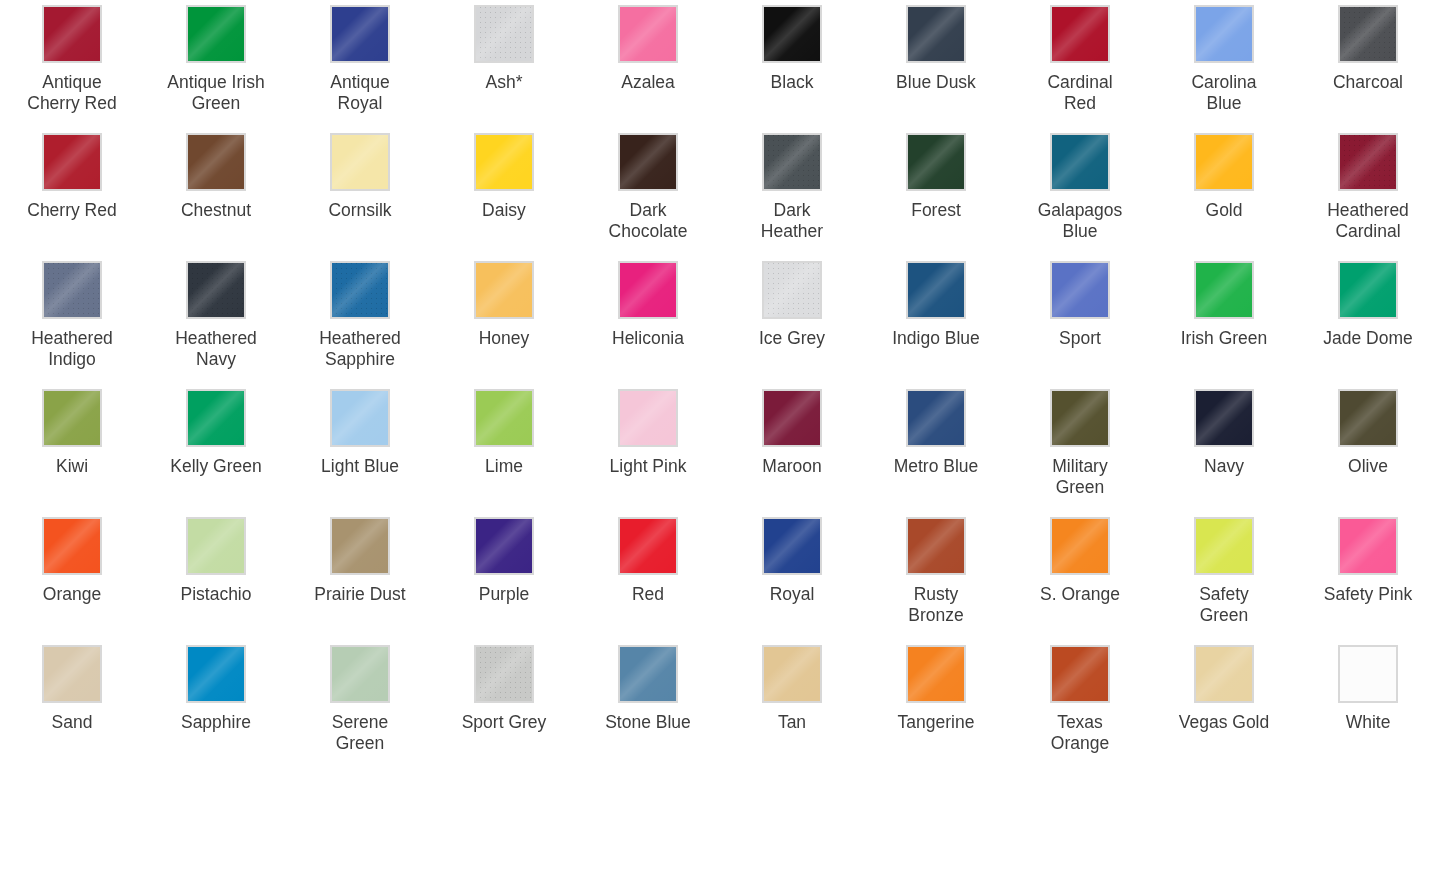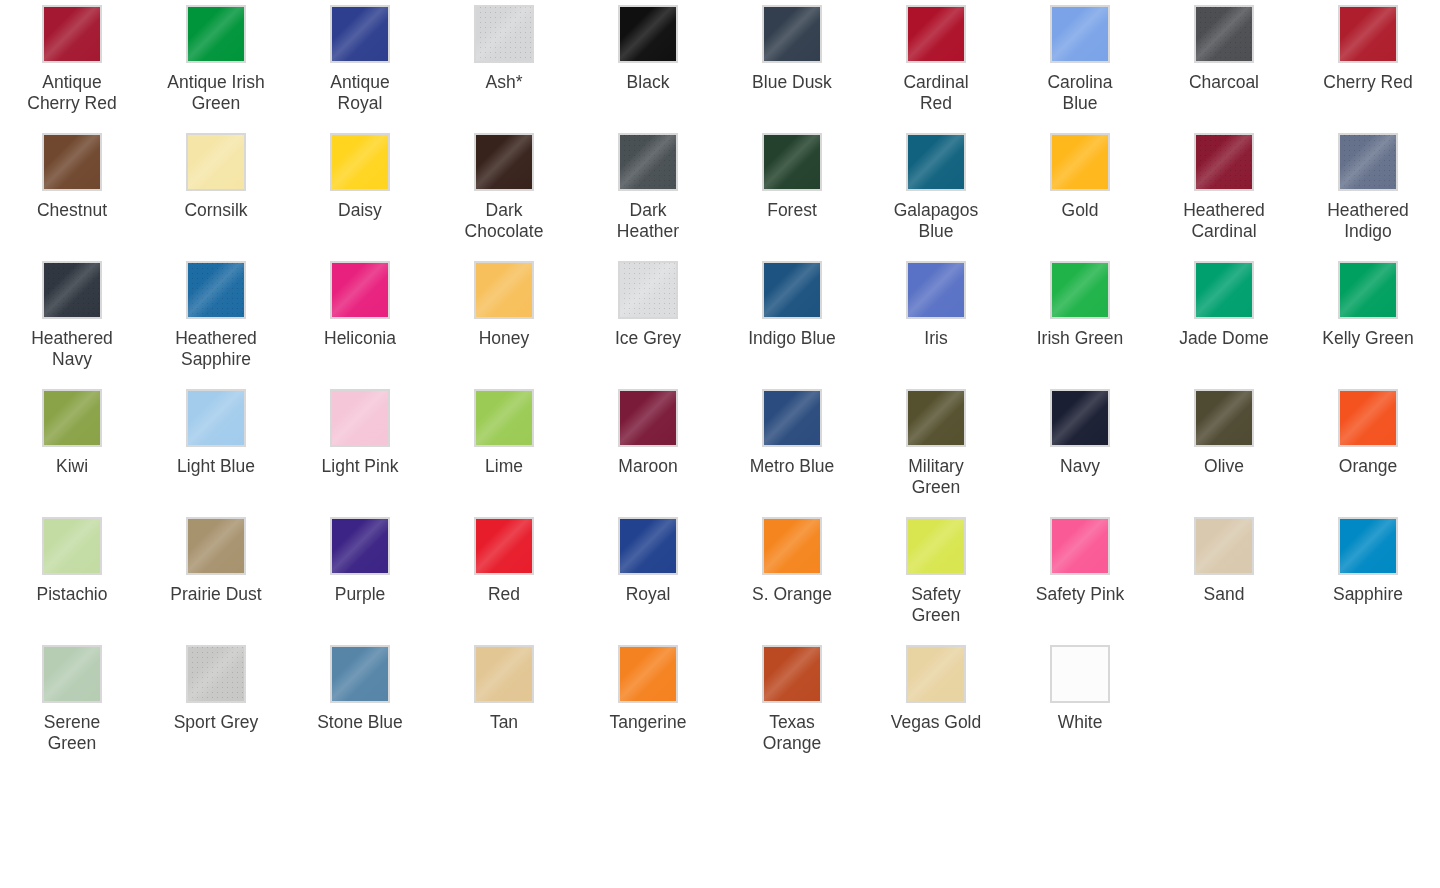--- a/index.html
+++ b/index.html
@@ -109,20 +109,28 @@
       <div class="chip-wrap">
         <div class="chip heather" style="background-color: rgb(213, 214, 216);">
           <span class="noise"></span>
           <span class="sheen"></span>
         </div>
       </div>
       <div class="swatch-label">Ash*</div>
     </div>
     <div class="swatch-cell">
       <div class="chip-wrap">
+        <div class="chip" style="background-color: rgb(245, 111, 161);">
+          <span class="sheen"></span>
+        </div>
+      </div>
+      <div class="swatch-label">Azalea</div>
+    </div>
+    <div class="swatch-cell">
+      <div class="chip-wrap">
         <div class="chip" style="background-color: rgb(16, 16, 16);">
           <span class="sheen"></span>
         </div>
       </div>
       <div class="swatch-label">Black</div>
     </div>
     <div class="swatch-cell">
       <div class="chip-wrap">
         <div class="chip" style="background-color: rgb(51, 63, 78);">
           <span class="sheen"></span>
@@ -268,36 +276,36 @@
         <div class="chip heather" style="background-color: rgb(30, 108, 164);">
           <span class="noise"></span>
           <span class="sheen"></span>
         </div>
       </div>
       <div class="swatch-label">Heathered
 Sapphire</div>
     </div>
     <div class="swatch-cell">
       <div class="chip-wrap">
+        <div class="chip" style="background-color: rgb(247, 192, 92);">
+          <span class="sheen"></span>
+        </div>
+      </div>
+      <div class="swatch-label">Honey</div>
+    </div>
+    <div class="swatch-cell">
+      <div class="chip-wrap">
         <div class="chip" style="background-color: rgb(232, 33, 126);">
           <span class="sheen"></span>
         </div>
       </div>
       <div class="swatch-label">Heliconia</div>
     </div>
     <div class="swatch-cell">
       <div class="chip-wrap">
-        <div class="chip" style="background-color: rgb(247, 192, 92);">
-          <span class="sheen"></span>
-        </div>
-      </div>
-      <div class="swatch-label">Honey</div>
-    </div>
-    <div class="swatch-cell">
-      <div class="chip-wrap">
         <div class="chip heather" style="background-color: rgb(220, 221, 223);">
           <span class="noise"></span>
           <span class="sheen"></span>
         </div>
       </div>
       <div class="swatch-label">Ice Grey</div>
     </div>
     <div class="swatch-cell">
       <div class="chip-wrap">
         <div class="chip" style="background-color: rgb(29, 83, 128);">
@@ -305,77 +313,77 @@
         </div>
       </div>
       <div class="swatch-label">Indigo Blue</div>
     </div>
     <div class="swatch-cell">
       <div class="chip-wrap">
         <div class="chip" style="background-color: rgb(90, 114, 197);">
           <span class="sheen"></span>
         </div>
       </div>
-      <div class="swatch-label">Iris</div>
+      <div class="swatch-label">Sport</div>
     </div>
     <div class="swatch-cell">
       <div class="chip-wrap">
         <div class="chip" style="background-color: rgb(32, 179, 74);">
           <span class="sheen"></span>
         </div>
       </div>
       <div class="swatch-label">Irish Green</div>
     </div>
     <div class="swatch-cell">
       <div class="chip-wrap">
         <div class="chip" style="background-color: rgb(0, 160, 110);">
           <span class="sheen"></span>
         </div>
       </div>
       <div class="swatch-label">Jade Dome</div>
     </div>
     <div class="swatch-cell">
       <div class="chip-wrap">
+        <div class="chip" style="background-color: rgb(138, 163, 72);">
+          <span class="sheen"></span>
+        </div>
+      </div>
+      <div class="swatch-label">Kiwi</div>
+    </div>
+    <div class="swatch-cell">
+      <div class="chip-wrap">
         <div class="chip" style="background-color: rgb(0, 160, 96);">
           <span class="sheen"></span>
         </div>
       </div>
       <div class="swatch-label">Kelly Green</div>
     </div>
     <div class="swatch-cell">
       <div class="chip-wrap">
-        <div class="chip" style="background-color: rgb(138, 163, 72);">
-          <span class="sheen"></span>
-        </div>
-      </div>
-      <div class="swatch-label">Kiwi</div>
-    </div>
-    <div class="swatch-cell">
-      <div class="chip-wrap">
         <div class="chip" style="background-color: rgb(163, 204, 236);">
           <span class="sheen"></span>
         </div>
       </div>
       <div class="swatch-label">Light Blue</div>
     </div>
     <div class="swatch-cell">
       <div class="chip-wrap">
+        <div class="chip" style="background-color: rgb(155, 203, 85);">
+          <span class="sheen"></span>
+        </div>
+      </div>
+      <div class="swatch-label">Lime</div>
+    </div>
+    <div class="swatch-cell">
+      <div class="chip-wrap">
         <div class="chip" style="background-color: rgb(245, 198, 216);">
           <span class="sheen"></span>
         </div>
       </div>
       <div class="swatch-label">Light Pink</div>
-    </div>
-    <div class="swatch-cell">
-      <div class="chip-wrap">
-        <div class="chip" style="background-color: rgb(155, 203, 85);">
-          <span class="sheen"></span>
-        </div>
-      </div>
-      <div class="swatch-label">Lime</div>
     </div>
     <div class="swatch-cell">
       <div class="chip-wrap">
         <div class="chip" style="background-color: rgb(123, 27, 58);">
           <span class="sheen"></span>
         </div>
       </div>
       <div class="swatch-label">Maroon</div>
     </div>
     <div class="swatch-cell">
@@ -451,20 +459,29 @@
       </div>
       <div class="swatch-label">Red</div>
     </div>
     <div class="swatch-cell">
       <div class="chip-wrap">
         <div class="chip" style="background-color: rgb(34, 66, 143);">
           <span class="sheen"></span>
         </div>
       </div>
       <div class="swatch-label">Royal</div>
+    </div>
+    <div class="swatch-cell">
+      <div class="chip-wrap">
+        <div class="chip" style="background-color: rgb(169, 73, 42);">
+          <span class="sheen"></span>
+        </div>
+      </div>
+      <div class="swatch-label">Rusty
+Bronze</div>
     </div>
     <div class="swatch-cell">
       <div class="chip-wrap">
         <div class="chip" style="background-color: rgb(245, 134, 31);">
           <span class="sheen"></span>
         </div>
       </div>
       <div class="swatch-label">S. Orange</div>
     </div>
     <div class="swatch-cell">

